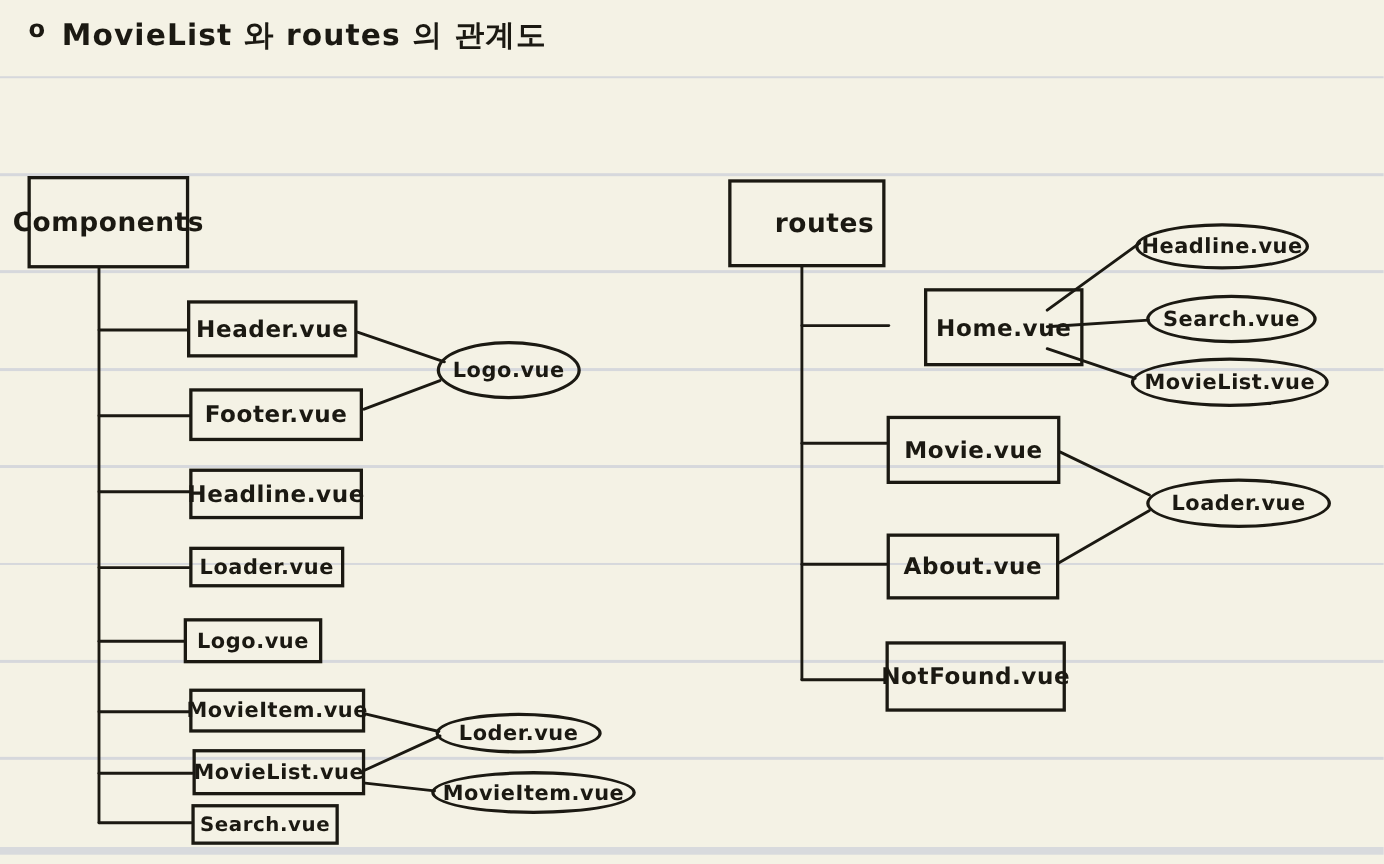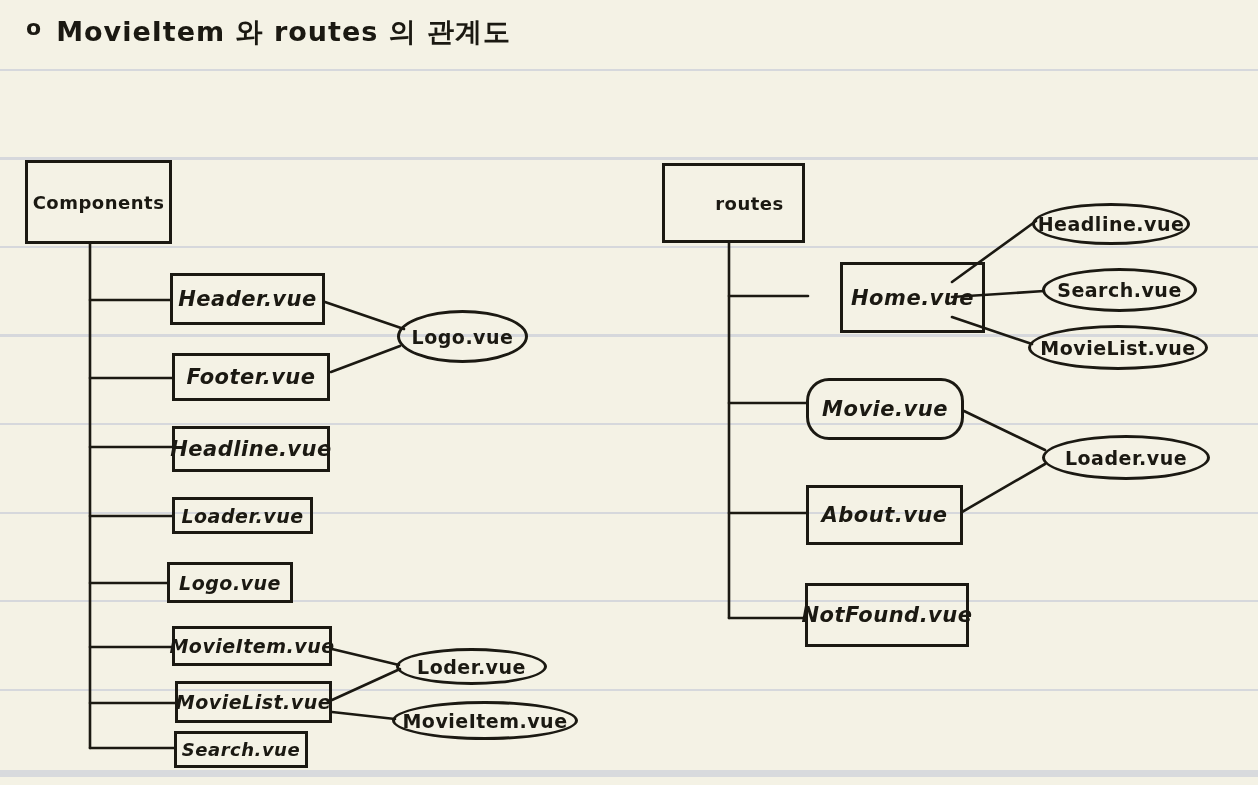--- a/index.html
+++ b/index.html
@@ -37,33 +37,33 @@
   svg.edges{position:absolute;left:0;top:0;pointer-events:none;}
   .node{
     position:absolute;
     display:flex;align-items:center;justify-content:center;
     border:3px solid var(--ink);
     background:transparent;
     font-weight:600;
     white-space:nowrap;
     letter-spacing:0.5px;
   }
-  .box{font-size:21px;font-style:italic;}
-  .root-box{font-size:18px;}
+  .box{font-size:21px;}
+  .root-box{font-size:24px;}
   .ellipse{border-radius:50%;font-size:19px;}
 </style>
 </head>
 <body>
 
 <div class="rules"></div>
 <div class="rule-bottom"></div>
 
 <div class="title">
   <span class="bullet">o</span>
-  <span>MovieItem 와 routes 의 관계도</span>
+  <span>MovieList 와 routes 의 관계도</span>
 </div>
 
 <svg class="edges" width="1258" height="785" viewBox="0 0 1258 785" fill="none" stroke="#1b1912" stroke-width="2.6" stroke-linecap="round">
 
   <path d="M90 244 L90 748"></path>
   <path d="M90 300 H170"></path>
   <path d="M90 378 H172"></path>
   <path d="M90 447 H172"></path>
   <path d="M90 516 H172"></path>
   <path d="M90 583 H167"></path>
@@ -127,21 +127,21 @@
 <div class="node ellipse" style="left:392px;top:701px;width:186px;height:39px;">
   <span>MovieItem.vue</span>
 </div>
 
 <div class="node root-box" style="left:662px;top:163px;width:143px;height:80px;padding-left:32px;">
   <span>routes</span>
 </div>
 <div class="node box" style="left:808px;top:262px;width:145px;height:71px;margin-left:32px;">
   <span>Home.vue</span>
 </div>
-<div class="node box" style="left:806px;top:378px;width:158px;height:62px;border-radius:23px;">
+<div class="node box" style="left:806px;top:378px;width:158px;height:62px;">
   <span>Movie.vue</span>
 </div>
 <div class="node box" style="left:806px;top:485px;width:157px;height:60px;">
   <span>About.vue</span>
 </div>
 <div class="node box" style="left:805px;top:583px;width:164px;height:64px;text-align:right;">
   <span>NotFound.vue</span>
 </div>
 
 <div class="node ellipse" style="left:1032px;top:203px;width:158px;height:42px;">

